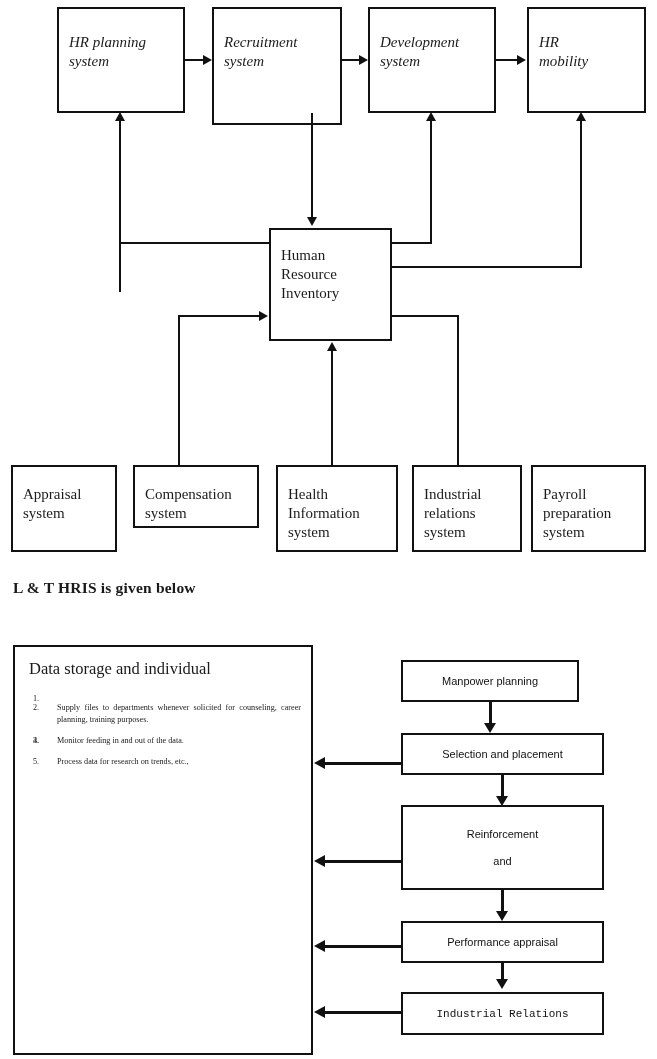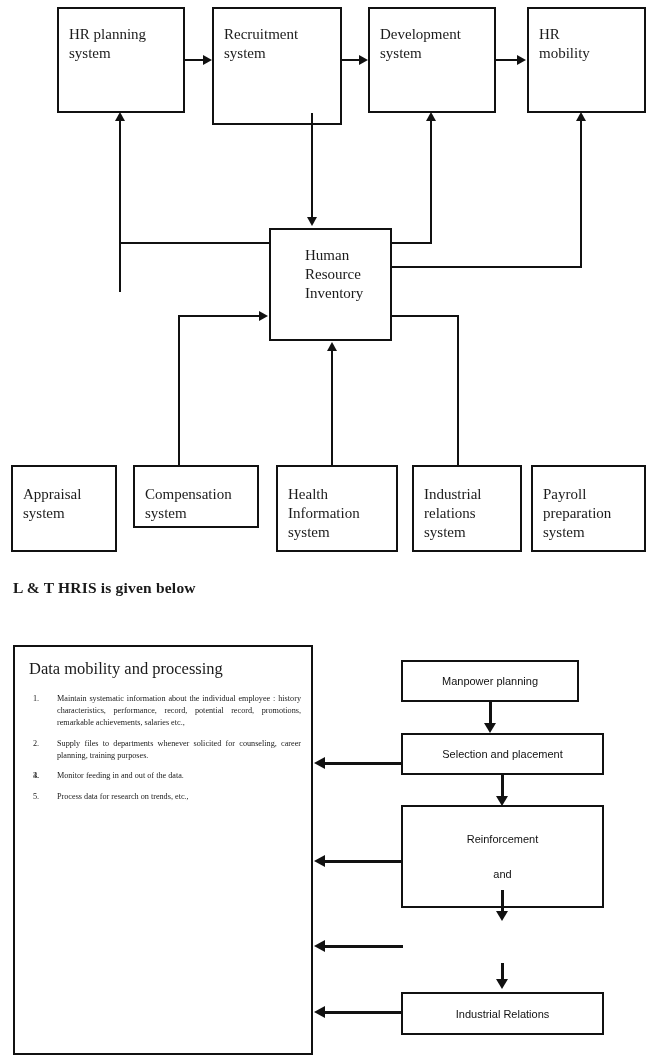--- a/index.html
+++ b/index.html
@@ -6,21 +6,21 @@
   body{width:657px;height:1059px;position:relative;
        font-family:"Liberation Serif","DejaVu Serif",serif;color:#1a1a1a;overflow:hidden;}
   .canvas{position:absolute;left:0;top:0;width:657px;height:1059px;}
 
   
   .box{position:absolute;border:2px solid #111;box-sizing:border-box;background:#fff;}
   .box .txt{position:absolute;left:0;right:0;padding:0 10px;box-sizing:border-box;
             font-size:15px;line-height:1.28;color:#1b1b1b;}
 
   
-  .top-box .txt{top:16px;}
+  .top-box .txt{top:24px;font-style:italic;}
   .bot-box .txt{top:18px;}
 
   
   .hri .txt{top:16px;}
 
   
   .ln{position:absolute;background:#111;}
   .h{height:2px;}
   .v{width:2px;}
 
@@ -78,21 +78,21 @@
   <div class="ln h" style="left:185px;top:59px;width:19px;"></div>
   <div class="ar ar-r" style="left:203px;top:55px;"></div>
 
   <div class="ln h" style="left:342px;top:59px;width:18px;"></div>
   <div class="ar ar-r" style="left:359px;top:55px;"></div>
 
   <div class="ln h" style="left:496px;top:59px;width:22px;"></div>
   <div class="ar ar-r" style="left:517px;top:55px;"></div>
 
   <div class="box hri" style="left:269px;top:228px;width:123px;height:113px;">
-    <div class="txt" style="white-space:pre-line;margin-left:24px;">Human
+    <div class="txt" style="white-space:pre-line;">Human
 Resource
 Inventory</div>
   </div>
 
   <div class="ln h" style="left:119px;top:242px;width:151px;"></div>
   <div class="ln v" style="left:119px;top:120px;height:172px;"></div>
   <div class="ar ar-u" style="left:115px;top:112px;"></div>
 
   <div class="ln v" style="left:311px;top:113px;height:106px;"></div>
   <div class="ar ar-d" style="left:307px;top:217px;"></div>
@@ -135,25 +135,24 @@
 
   <div class="ln v" style="left:331px;top:350px;height:116px;"></div>
   <div class="ar ar-u" style="left:327px;top:342px;"></div>
 
   <div class="ln v" style="left:457px;top:315px;height:151px;"></div>
   <div class="ln h" style="left:391px;top:315px;width:68px;"></div>
 
   <div class="caption" style="left:13px;top:579px;">L &amp; T HRIS is given below</div>
 
   <div class="panel" style="left:13px;top:645px;width:300px;height:410px;">
-    <div class="panel-title">Data mobility and processing</div>
+    <div class="panel-title">Data storage and individual</div>
     <div class="olist">
       <div class="oitem">
         <span class="num">1.</span>
-        <span class="body">Maintain systematic information about the individual employee : history characteristics, performance, record, potential record, promotions, remarkable achievements, salaries etc.,</span>
       </div>
       <div class="oitem">
         <span class="num">2.</span>
         <span class="body">Supply files to departments whenever  solicited for counseling, career planning, training purposes.</span>
       </div>
       <div class="oitem" style="text-align:left;">
         <span class="num">3.</span>
       </div>
       <div class="oitem" style="text-align:left;">
         <span class="num">4.</span>
@@ -173,33 +172,36 @@
   <div class="fln fv" style="left:489px;top:702px;height:25px;"></div>
   <div class="far far-d" style="left:484px;top:723px;"></div>
 
   <div class="fbox" style="left:401px;top:733px;width:203px;height:42px;">
     <span>Selection and placement</span>
   </div>
 
   <div class="fln fv" style="left:501px;top:775px;height:25px;"></div>
   <div class="far far-d" style="left:496px;top:796px;"></div>
 
-  <div class="fbox two" style="left:401px;top:805px;width:203px;height:103px;">
+  <div class="fbox two" style="left:401px;top:805px;width:203px;height:85px;">
     <span>Reinforcement</span>
     <span>and</span>
   </div>
 
   <div class="fln fv" style="left:501px;top:890px;height:25px;"></div>
   <div class="far far-d" style="left:496px;top:911px;"></div>
 
+  <div class="fbox" style="left:401px;top:921px;width:203px;height:42px;">
+    <span>Performance appraisal</span>
+  </div>
 
   <div class="fln fv" style="left:501px;top:963px;height:20px;"></div>
   <div class="far far-d" style="left:496px;top:979px;"></div>
 
-  <div class="fbox" style="left:401px;top:992px;width:203px;height:43px;">
+  <div class="fbox" style="left:401px;top:992px;width:203px;height:43px;font-family:Liberation Mono, monospace;">
     <span>Industrial Relations</span>
   </div>
 
   <div class="fln fh" style="left:325px;top:762px;width:78px;"></div>
   <div class="far far-l" style="left:314px;top:757px;"></div>
 
   <div class="fln fh" style="left:325px;top:860px;width:78px;"></div>
   <div class="far far-l" style="left:314px;top:855px;"></div>
 
   <div class="fln fh" style="left:325px;top:945px;width:78px;"></div>

